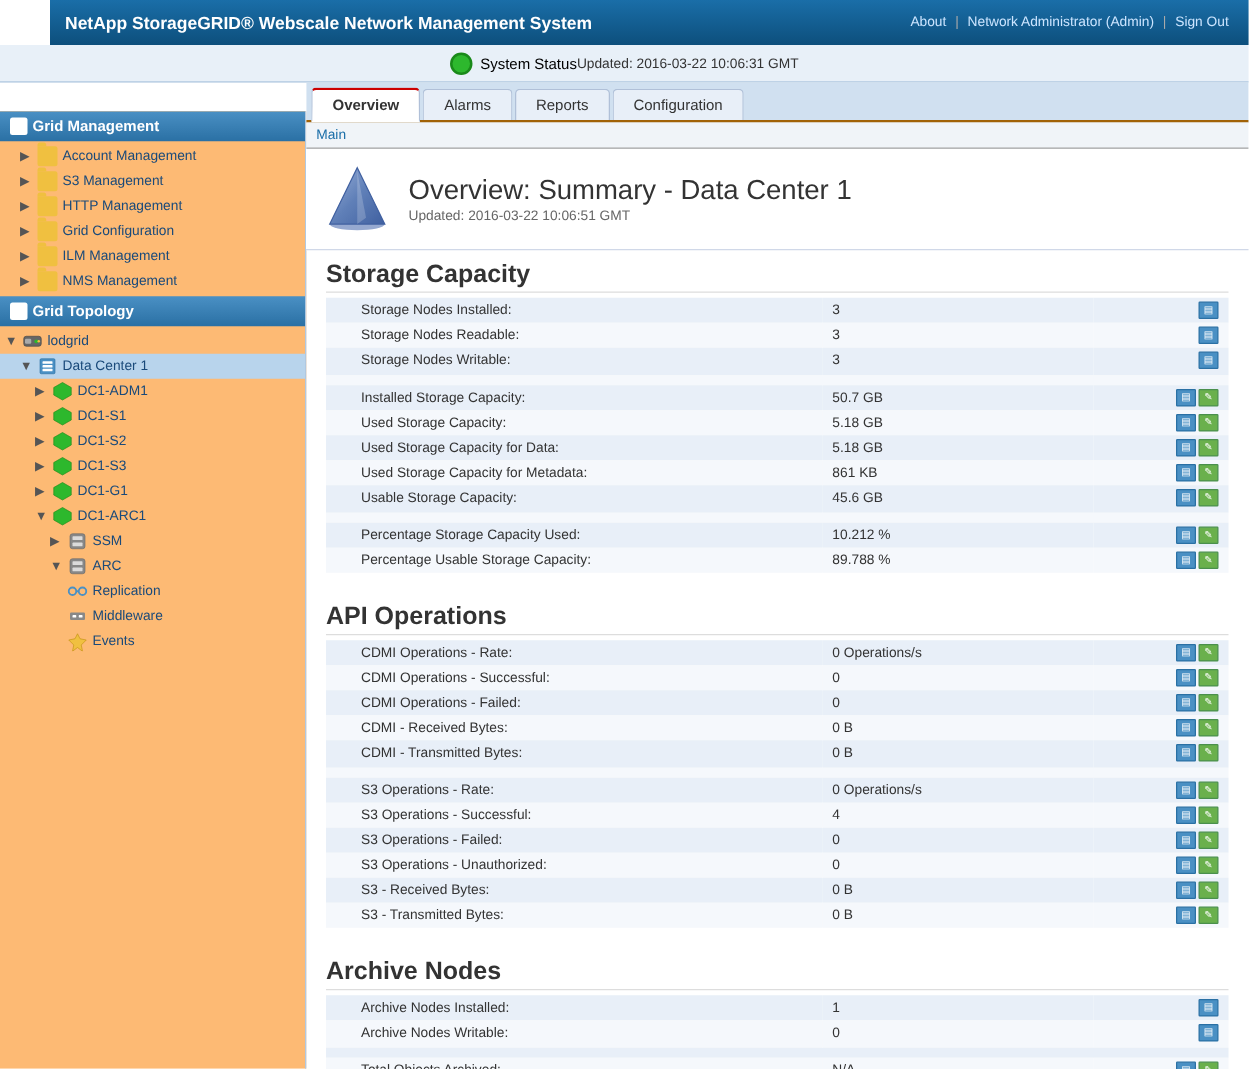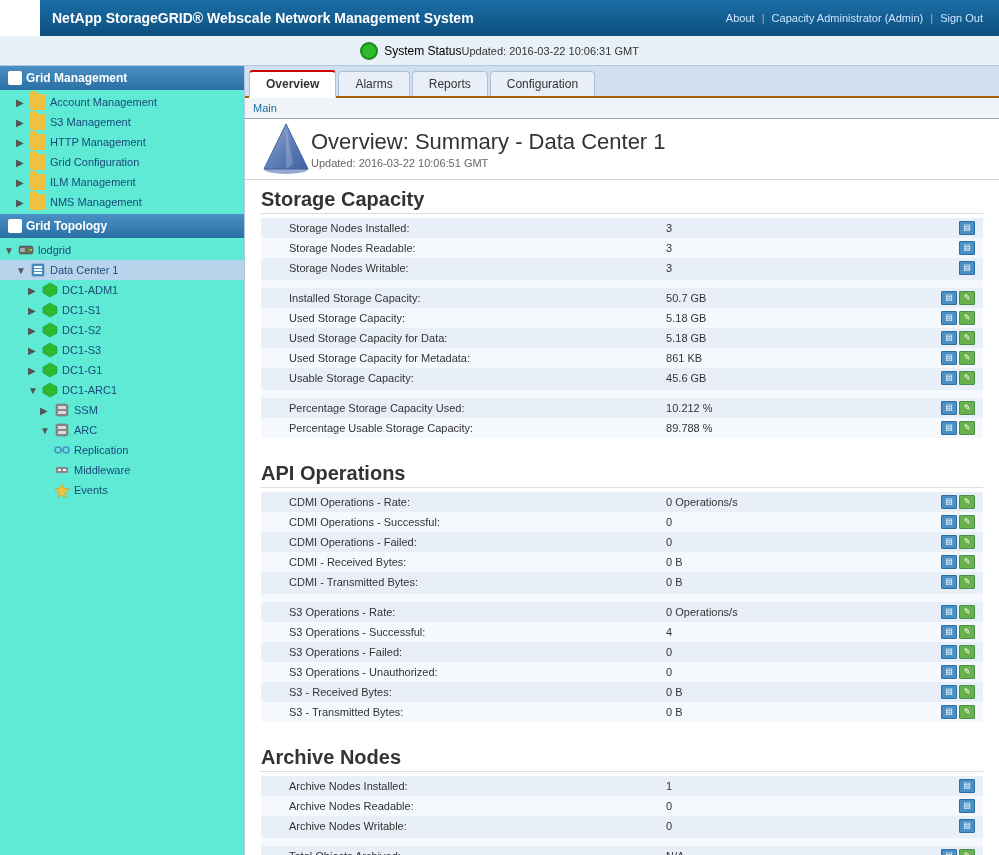--- a/index.html
+++ b/index.html
@@ -35,23 +35,24 @@
     #status-icon { width: 18px; height: 18px; background: #2db82d; border-radius: 50%; display: inline-block; border: 2px solid #1a8a1a; }
     #status-right { font-size: 11px; color: #333; }
 
     
     #main-layout { display: flex; height: calc(855px - 66px); }
 
     
     #sidebar {
       width: 245px;
       min-width: 245px;
-      background: #5eead4;
+      background: #fdba74;
       border-right: 1px solid #b0c8e0;
       overflow-y: auto;
+      margin-top: 23px;
     }
 
     .sidebar-section-header {
       background: linear-gradient(to bottom, #4a90c4, #2a70a4);
       color: white;
       padding: 5px 8px;
       font-size: 12px;
       font-weight: bold;
       display: flex;
       align-items: center;
@@ -146,23 +147,24 @@
     #overview-content {
       flex: 1;
       overflow-y: auto;
       padding: 0;
     }
 
     
     .overview-header {
       display: flex;
       align-items: center;
-      padding: 0 16px;
+      padding: 10px 16px;
       border-bottom: 1px solid #d0d8e8;
       background: white;
+      gap: 16px;
     }
     .overview-icon {
       width: 50px;
       height: 60px;
       flex-shrink: 0;
     }
     .overview-icon svg { width: 100%; height: 100%; }
     .overview-title-block { }
     .overview-title { font-size: 22px; color: #333; font-weight: normal; }
     .overview-subtitle { font-size: 11px; color: #666; margin-top: 2px; }
@@ -216,21 +218,21 @@
     .separator-row td { border-top: 4px solid transparent; }
   </style>
 </head>
 <body>
 
 <div id="header">
   <div id="header-title">NetApp StorageGRID® Webscale Network Management System</div>
   <div id="header-nav">
     <a>About</a>
     <span>|</span>
-    <a>Capacity Administrator (Admin)</a>
+    <a>Network Administrator (Admin)</a>
     <span>|</span>
     <a>Sign Out</a>
   </div>
 </div>
 
 <div id="status-bar">
   <div id="status-left">
     <span id="status-icon"></span>
     <span>System Status</span>
   </div>
@@ -682,29 +684,20 @@
               <tr>
             <td>Archive Nodes Installed:</td>
             <td>1</td>
             <td>
                   <div class="chart-icon-cell">
                     <span class="chart-btn">▤</span>
                   </div>
                 </td>
           </tr>
           <tr>
-            <td>Archive Nodes Readable:</td>
-            <td>0</td>
-            <td>
-                  <div class="chart-icon-cell">
-                    <span class="chart-btn">▤</span>
-                  </div>
-                </td>
-          </tr>
-          <tr>
             <td>Archive Nodes Writable:</td>
             <td>0</td>
             <td>
                   <div class="chart-icon-cell">
                     <span class="chart-btn">▤</span>
                   </div>
                 </td>
           </tr>
           <tr class="separator-row">
                 <td colspan="3"></td>

